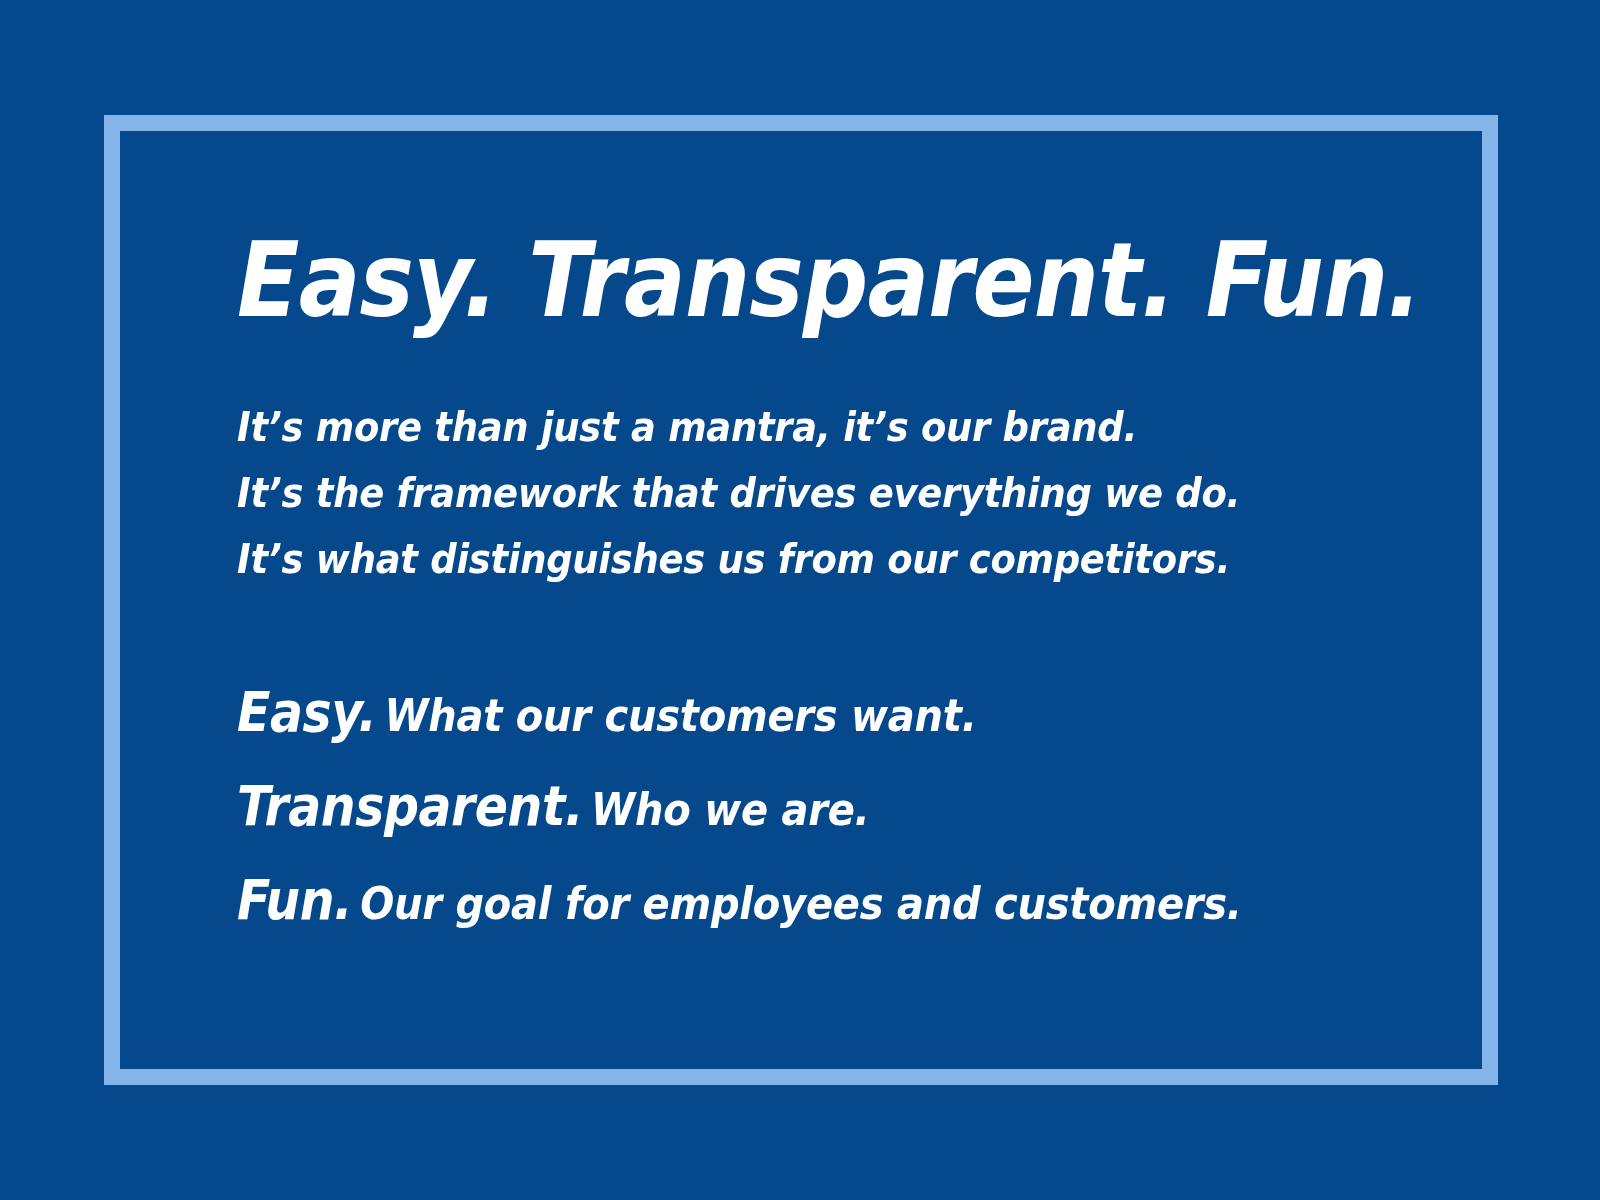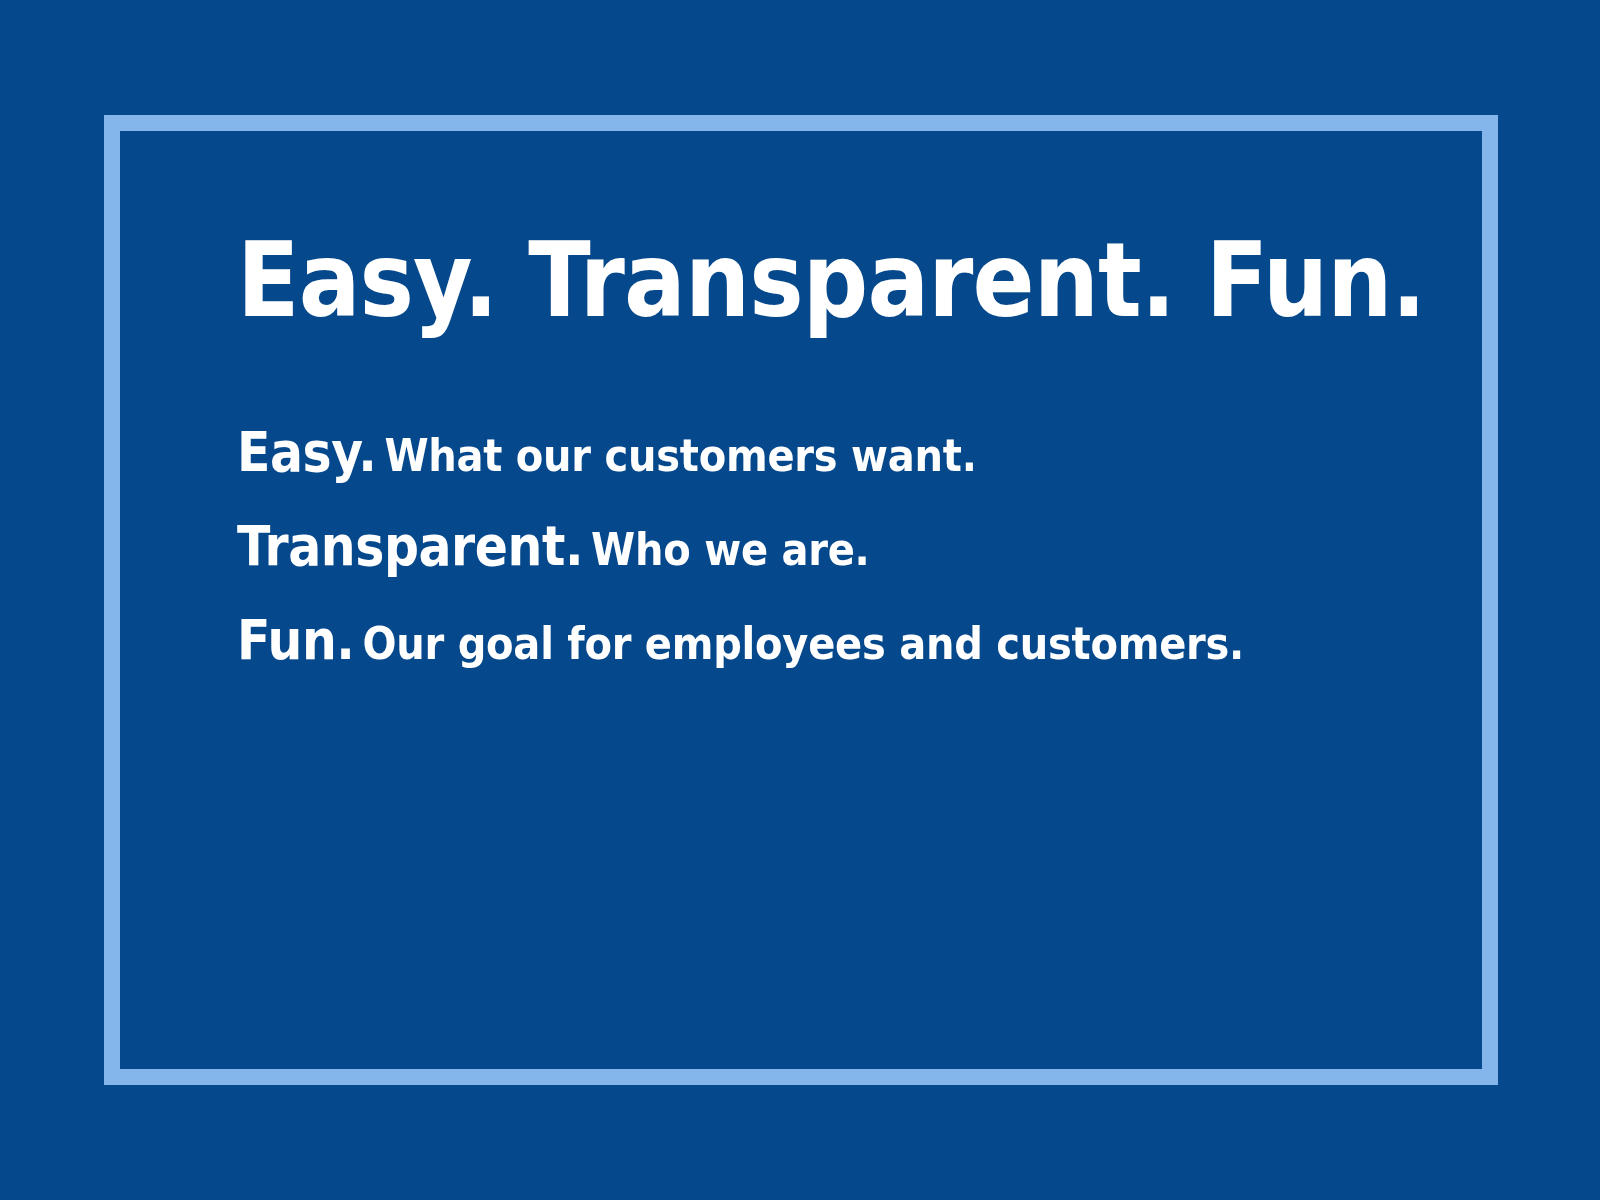--- a/index.html
+++ b/index.html
@@ -34,20 +34,21 @@
     border: 16px solid #84B6EC;
     box-sizing: border-box;
     pointer-events: none;
   }
 
   #content {
     position: absolute;
     left: 237px;
     top: 228px;
     width: 1180px;
+    font-style: italic;
   }
 
   .headline {
     color: #FFFFFF;
     font-family: "DejaVu Sans", sans-serif;
     font-weight: 700;
     font-size: 104px;
     line-height: 104px;
     letter-spacing: -1px;
     transform: scaleX(0.88);
@@ -105,20 +106,25 @@
 <body>
 
 <div id="slide">
 
   <div id="frame"></div>
 
   <div id="content">
 
     <h1 class="headline">Easy. Transparent. Fun.</h1>
 
+    <div class="body-block">
+      <p class="body-line">It’s more than just a mantra, it’s our brand.</p>
+      <p class="body-line">It’s the framework that drives everything we do.</p>
+      <p class="body-line">It’s what distinguishes us from our competitors.</p>
+    </div>
 
     <div class="defs-block">
 
       <p class="def-line">
         <span class="def-term">Easy.</span><span class="def-desc">What our customers want.</span>
       </p>
 
       <p class="def-line">
         <span class="def-term">Transparent.</span><span class="def-desc">Who we are.</span>
       </p>

